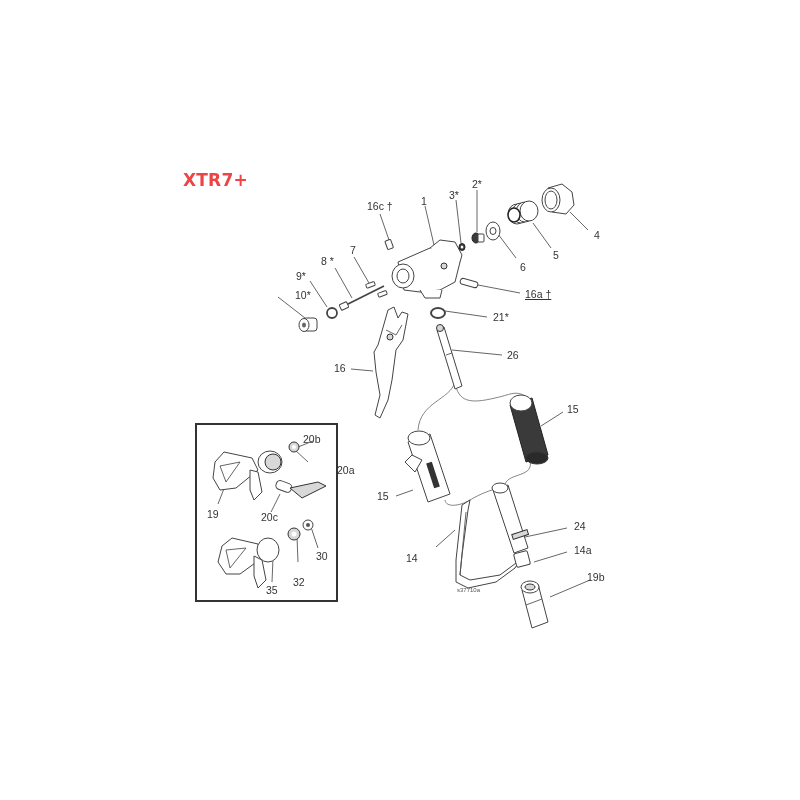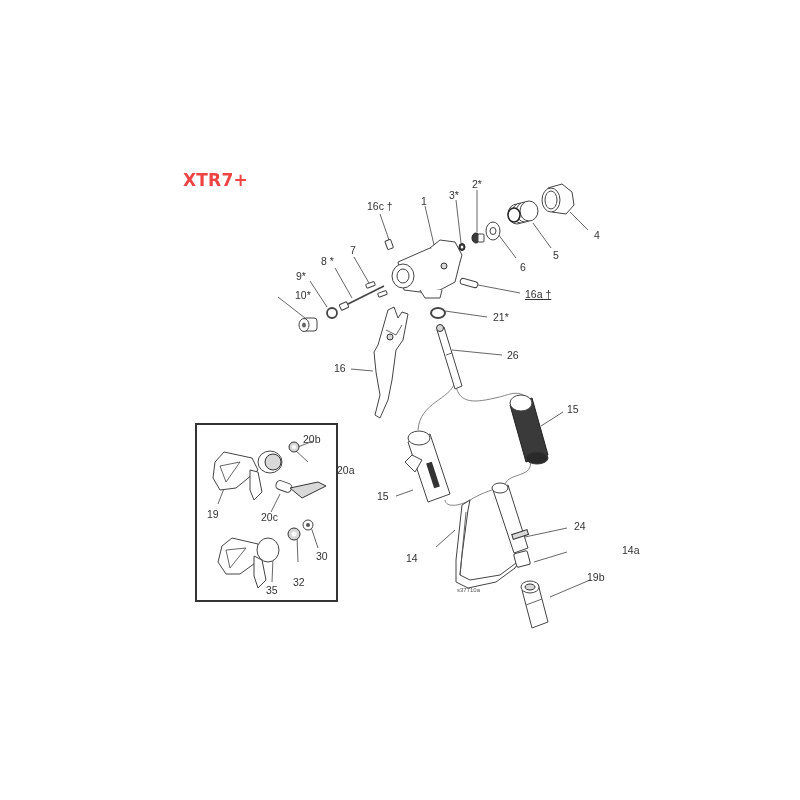--- a/index.html
+++ b/index.html
@@ -221,21 +221,21 @@
 <div class="lbl" style="left:321px;top:256px;">8 *</div>
 <div class="lbl" style="left:296px;top:271px;">9*</div>
 <div class="lbl" style="left:257px;top:290px;margin-left:38px;">10*</div>
 <div class="lbl" style="left:525px;top:289px;text-decoration:underline;">16a †</div>
 <div class="lbl" style="left:493px;top:312px;">21*</div>
 <div class="lbl" style="left:507px;top:350px;">26</div>
 <div class="lbl" style="left:334px;top:363px;">16</div>
 <div class="lbl" style="left:567px;top:404px;">15</div>
 <div class="lbl" style="left:377px;top:491px;">15</div>
 <div class="lbl" style="left:574px;top:521px;">24</div>
-<div class="lbl" style="left:574px;top:545px;margin-left:48px;">14a</div>
+<div class="lbl" style="left:574px;top:545px;">14a</div>
 <div class="lbl" style="left:587px;top:572px;">19b</div>
 <div class="lbl" style="left:406px;top:553px;">14</div>
 
 <div class="lbl" style="left:303px;top:434px;">20b</div>
 <div class="lbl" style="left:292px;top:465px;margin-left:45px;">20a</div>
 <div class="lbl" style="left:207px;top:509px;">19</div>
 <div class="lbl" style="left:261px;top:512px;">20c</div>
 <div class="lbl" style="left:316px;top:551px;">30</div>
 <div class="lbl" style="left:293px;top:566px;margin-top:11px;">32</div>
 <div class="lbl" style="left:266px;top:585px;">35</div>

